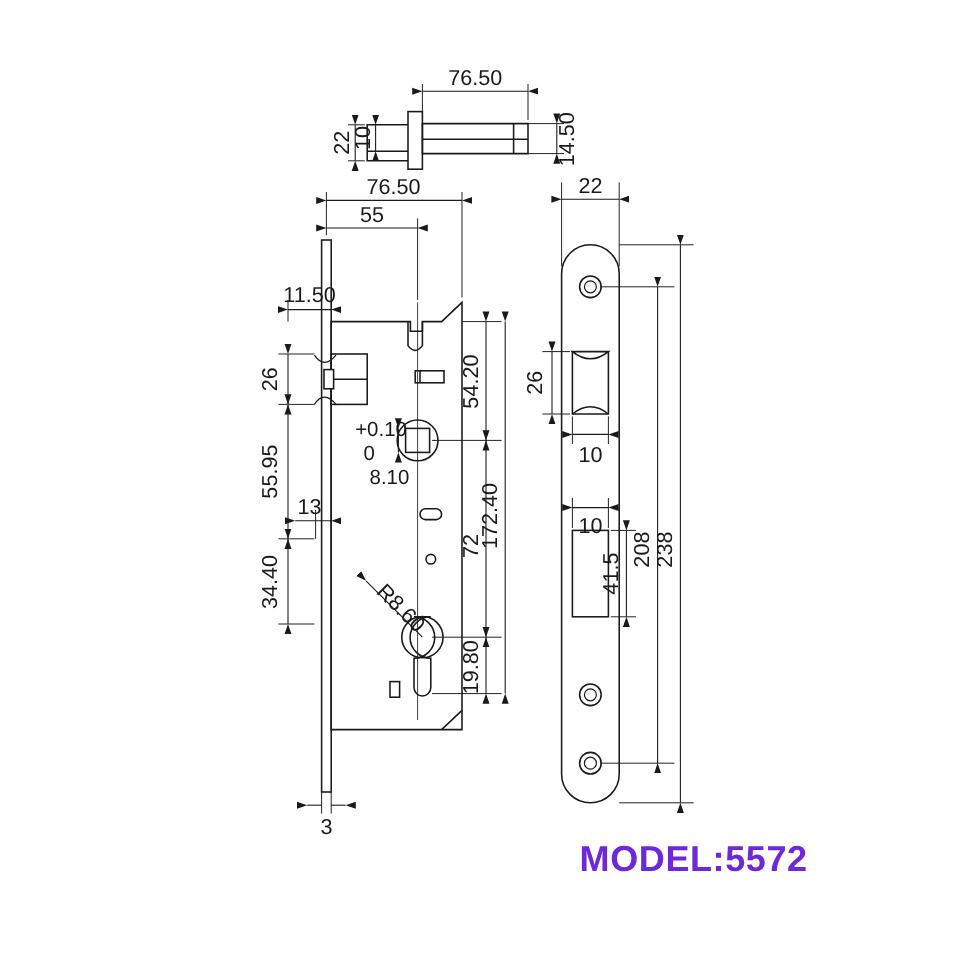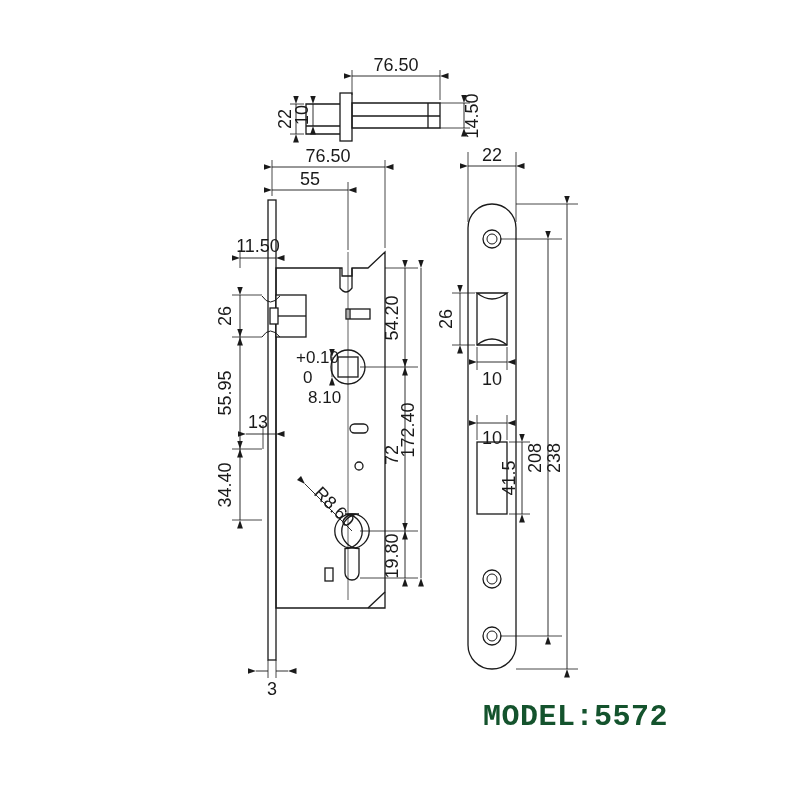--- a/index.html
+++ b/index.html
@@ -20,24 +20,24 @@
   }
   #drawing {
     position: absolute;
     left: 0;
     top: 0;
   }
   .model-label {
     position: absolute;
     left: 483px;
     top: 700px;
-    font-family: Liberation Mono, monospace;
+    font-family: Liberation Sans, sans-serif;
     font-size: 30px;
     font-weight: bold;
-    color: #14532d;
+    color: #6d28d9;
     letter-spacing: 0.5px;
     white-space: nowrap;
   }
   text {
     font-family: "Liberation Sans", sans-serif;
     fill: #1a1a1a;
   }
 </style>
 </head>
 <body>

